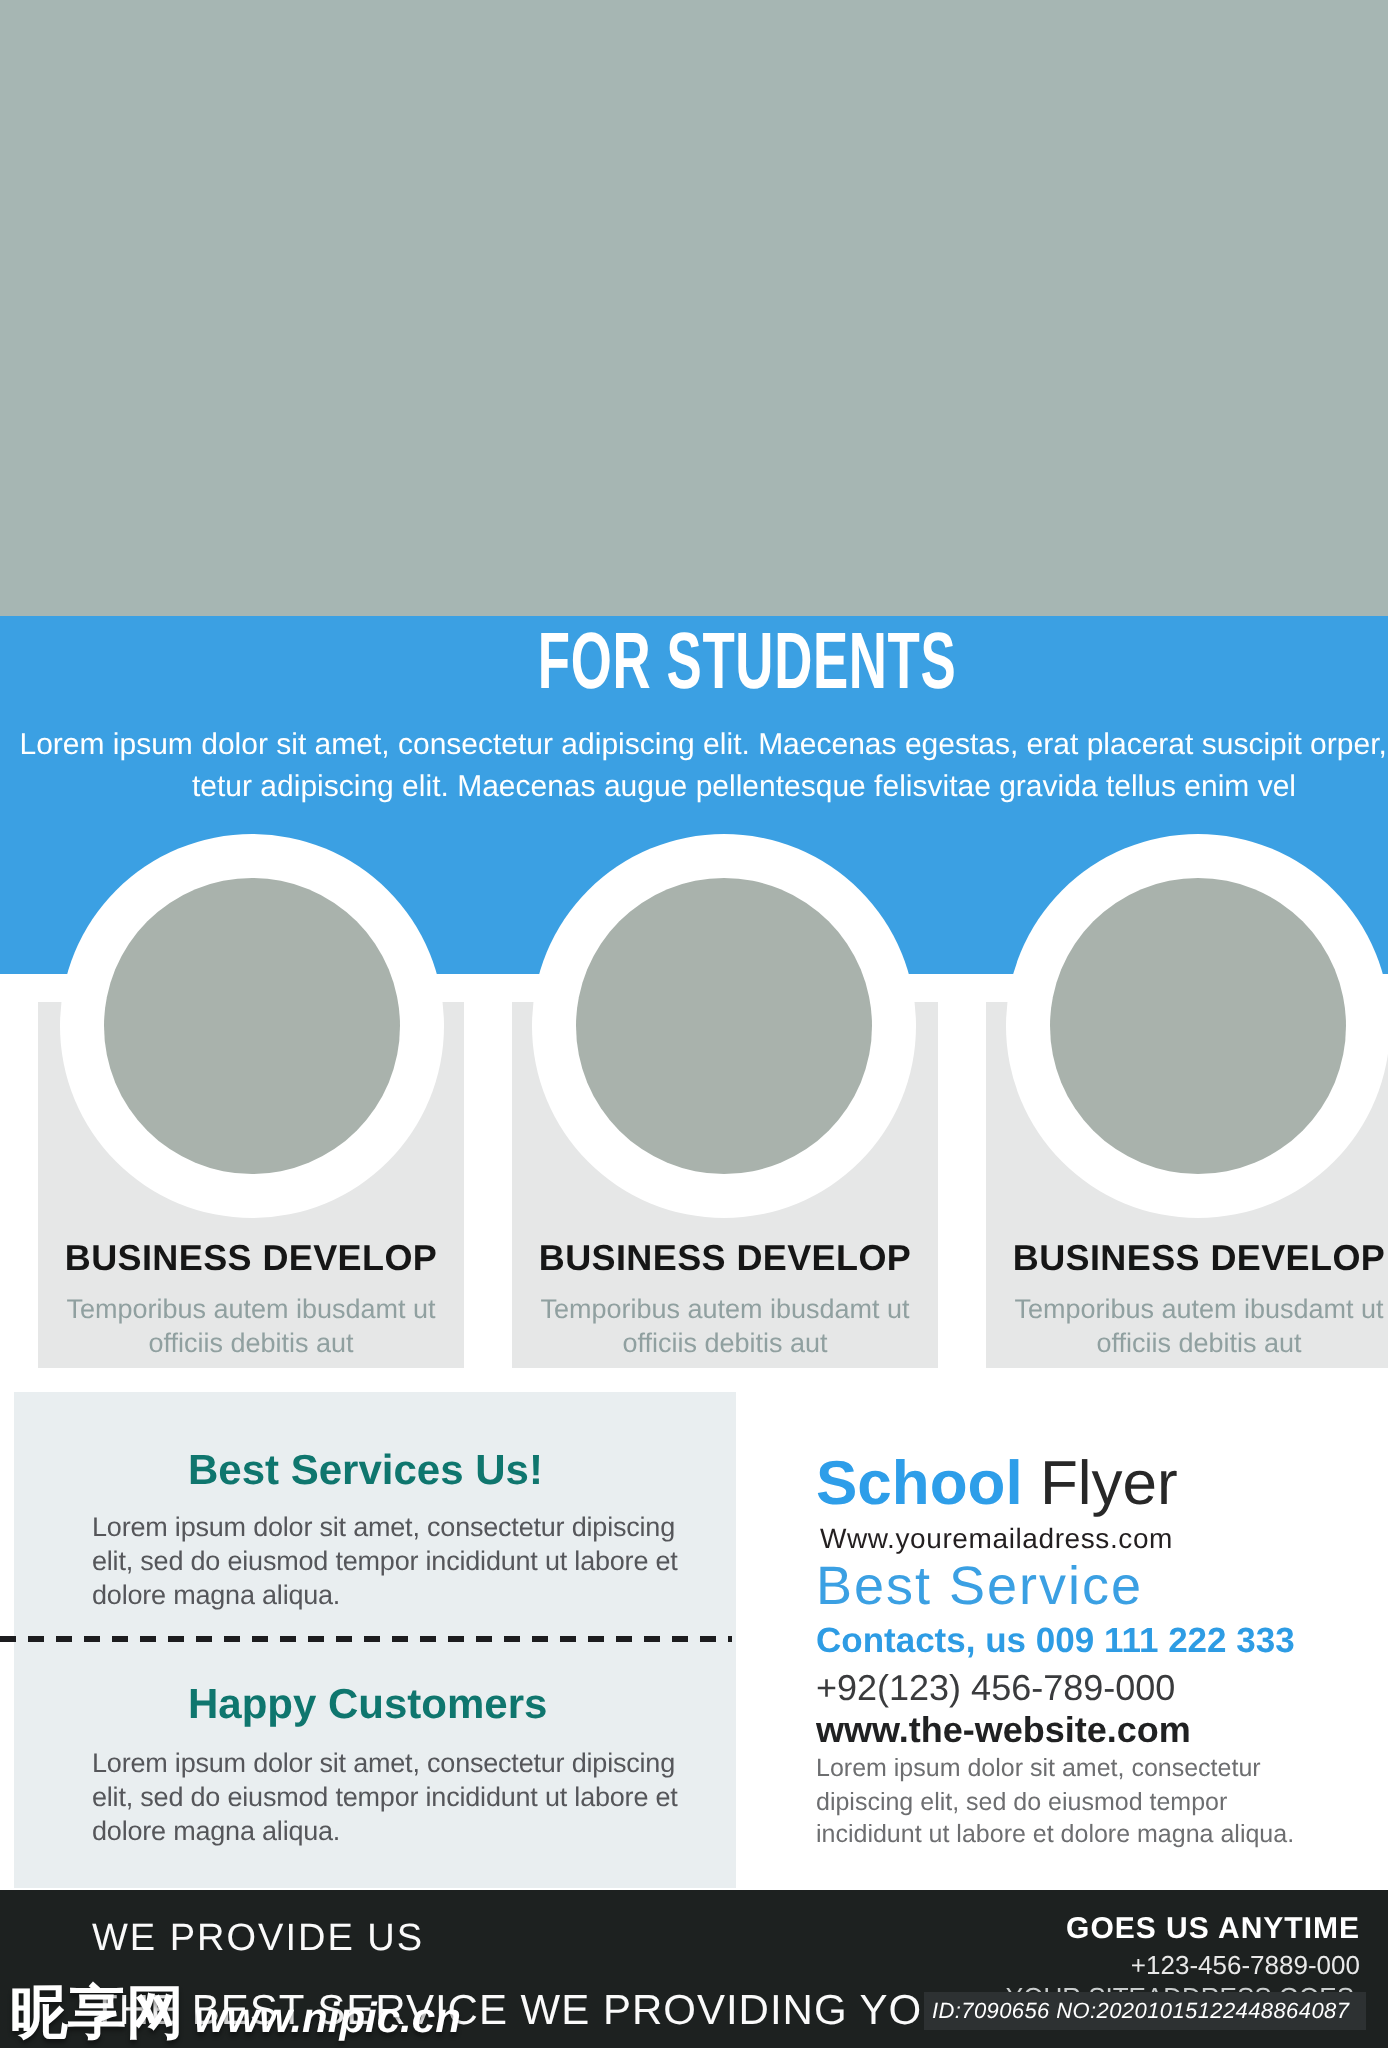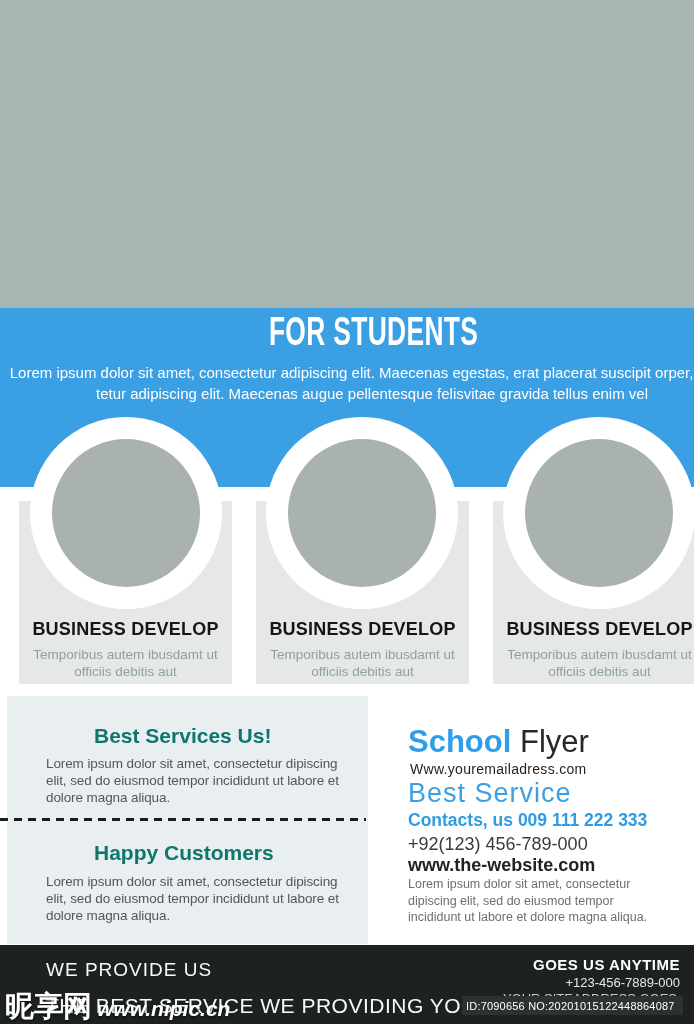--- a/index.html
+++ b/index.html
@@ -60,21 +60,21 @@
   .footer{left:0;top:945px;width:694px;height:79px;background:#1d2120;}
   .f-line1{left:46px;top:959px;font-size:19px;color:#fafafa;letter-spacing:1px;z-index:2;}
   .f-line2{left:46px;top:994px;font-size:21px;color:#fafafa;letter-spacing:.5px;z-index:2;white-space:nowrap;}
   .f-call{right:14px;top:956px;font-size:15px;font-weight:bold;color:#ffffff;letter-spacing:.5px;z-index:2;}
   .f-phone{right:14px;top:975px;font-size:13px;color:#e8e8e8;z-index:2;}
   .f-site{right:17px;top:991px;font-size:13px;color:#c9cdcd;z-index:2;}
 
   
   .id-box{left:462px;top:996px;width:221px;height:19px;background:#2d3132;z-index:5;
     display:flex;align-items:center;padding-left:4px;box-sizing:border-box;}
-  .id-box span{font-size:11px;color:#ffffff;white-space:nowrap;letter-spacing:.2px;}
+  .id-box span{font-size:11px;color:#ffffff;white-space:nowrap;letter-spacing:.2px;font-style:italic;}
   .wm{left:5px;top:987px;z-index:6;display:flex;align-items:baseline;color:#ffffff;
     text-shadow:0 2px 2px rgba(0,0,0,.4);white-space:nowrap;}
   .wm-logo{font-size:29px;font-weight:bold;font-family:"DejaVu Sans",sans-serif;}
   .wm-url{font-size:21px;font-weight:bold;font-style:italic;margin-left:5px;}
 </style>
 </head>
 <body>
 
 <div class="canvas">
 

